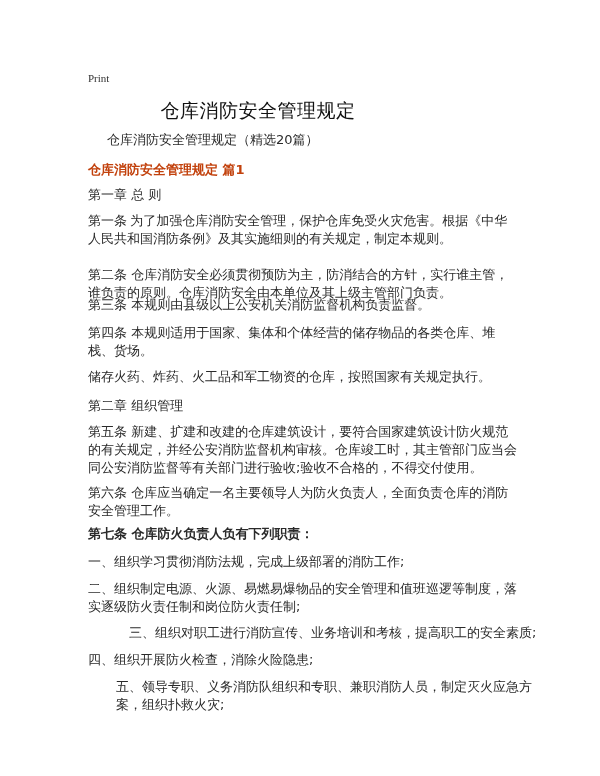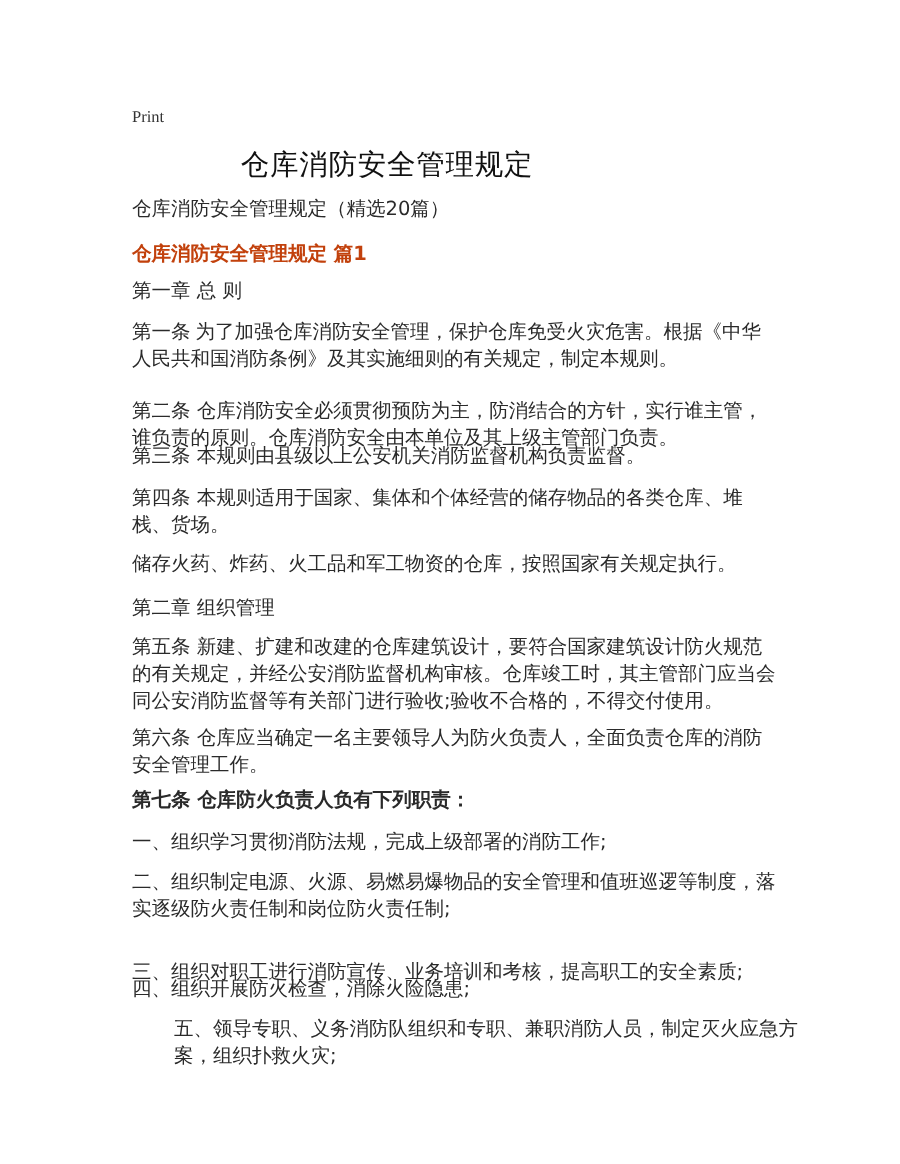--- a/index.html
+++ b/index.html
@@ -51,21 +51,21 @@
       color: #c2410c;
     }
   </style>
 </head>
 <body>
 
 <div class="print-label">Print</div>
 
 <h1 class="doc-title" style="margin:0;">仓库消防安全管理规定</h1>
 
-<p class="para" style="top:131px;">仓库消防安全管理规定（精选20篇）</p>
+<p class="para" style="top:131px;margin-left:19px;">仓库消防安全管理规定（精选20篇）</p>
 
 <p class="para bold" style="top:161px;">仓库消防安全管理规定 篇1</p>
 
 <p class="para" style="top:186px;">第一章 总 则</p>
 
 <p class="para" style="top:212px;font-family:Liberation Serif, serif;">第一条 为了加强仓库消防安全管理，保护仓库免受火灾危害。根据《中华人民共和国消防条例》及其实施细则的有关规定，制定本规则。</p>
 
 <p class="para" style="top:266px;">第二条 仓库消防安全必须贯彻预防为主，防消结合的方针，实行谁主管，谁负责的原则。仓库消防安全由本单位及其上级主管部门负责。</p>
 
 <p class="para" style="top:296px;">第三条 本规则由县级以上公安机关消防监督机构负责监督。</p>
@@ -79,17 +79,17 @@
 <p class="para" style="top:423px;">第五条 新建、扩建和改建的仓库建筑设计，要符合国家建筑设计防火规范的有关规定，并经公安消防监督机构审核。仓库竣工时，其主管部门应当会同公安消防监督等有关部门进行验收;验收不合格的，不得交付使用。</p>
 
 <p class="para" style="top:484px;">第六条 仓库应当确定一名主要领导人为防火负责人，全面负责仓库的消防安全管理工作。</p>
 
 <p class="para" style="top:525px;font-weight:bold;">第七条 仓库防火负责人负有下列职责：</p>
 
 <p class="para" style="top:553px;">一、组织学习贯彻消防法规，完成上级部署的消防工作;</p>
 
 <p class="para" style="top:580px;">二、组织制定电源、火源、易燃易爆物品的安全管理和值班巡逻等制度，落实逐级防火责任制和岗位防火责任制;</p>
 
-<p class="para" style="top:640px;">三、组织对职工进行消防宣传、业务培训和考核，提高职工的安全素质;</p>
+<p class="para" style="top:624px;margin-left:41px;">三、组织对职工进行消防宣传、业务培训和考核，提高职工的安全素质;</p>
 
 <p class="para" style="top:651px;">四、组织开展防火检查，消除火险隐患;</p>
 
 <p class="para" style="top:678px;margin-left:28px;">五、领导专职、义务消防队组织和专职、兼职消防人员，制定灭火应急方案，组织扑救火灾;</p>
 
 </body></html>

